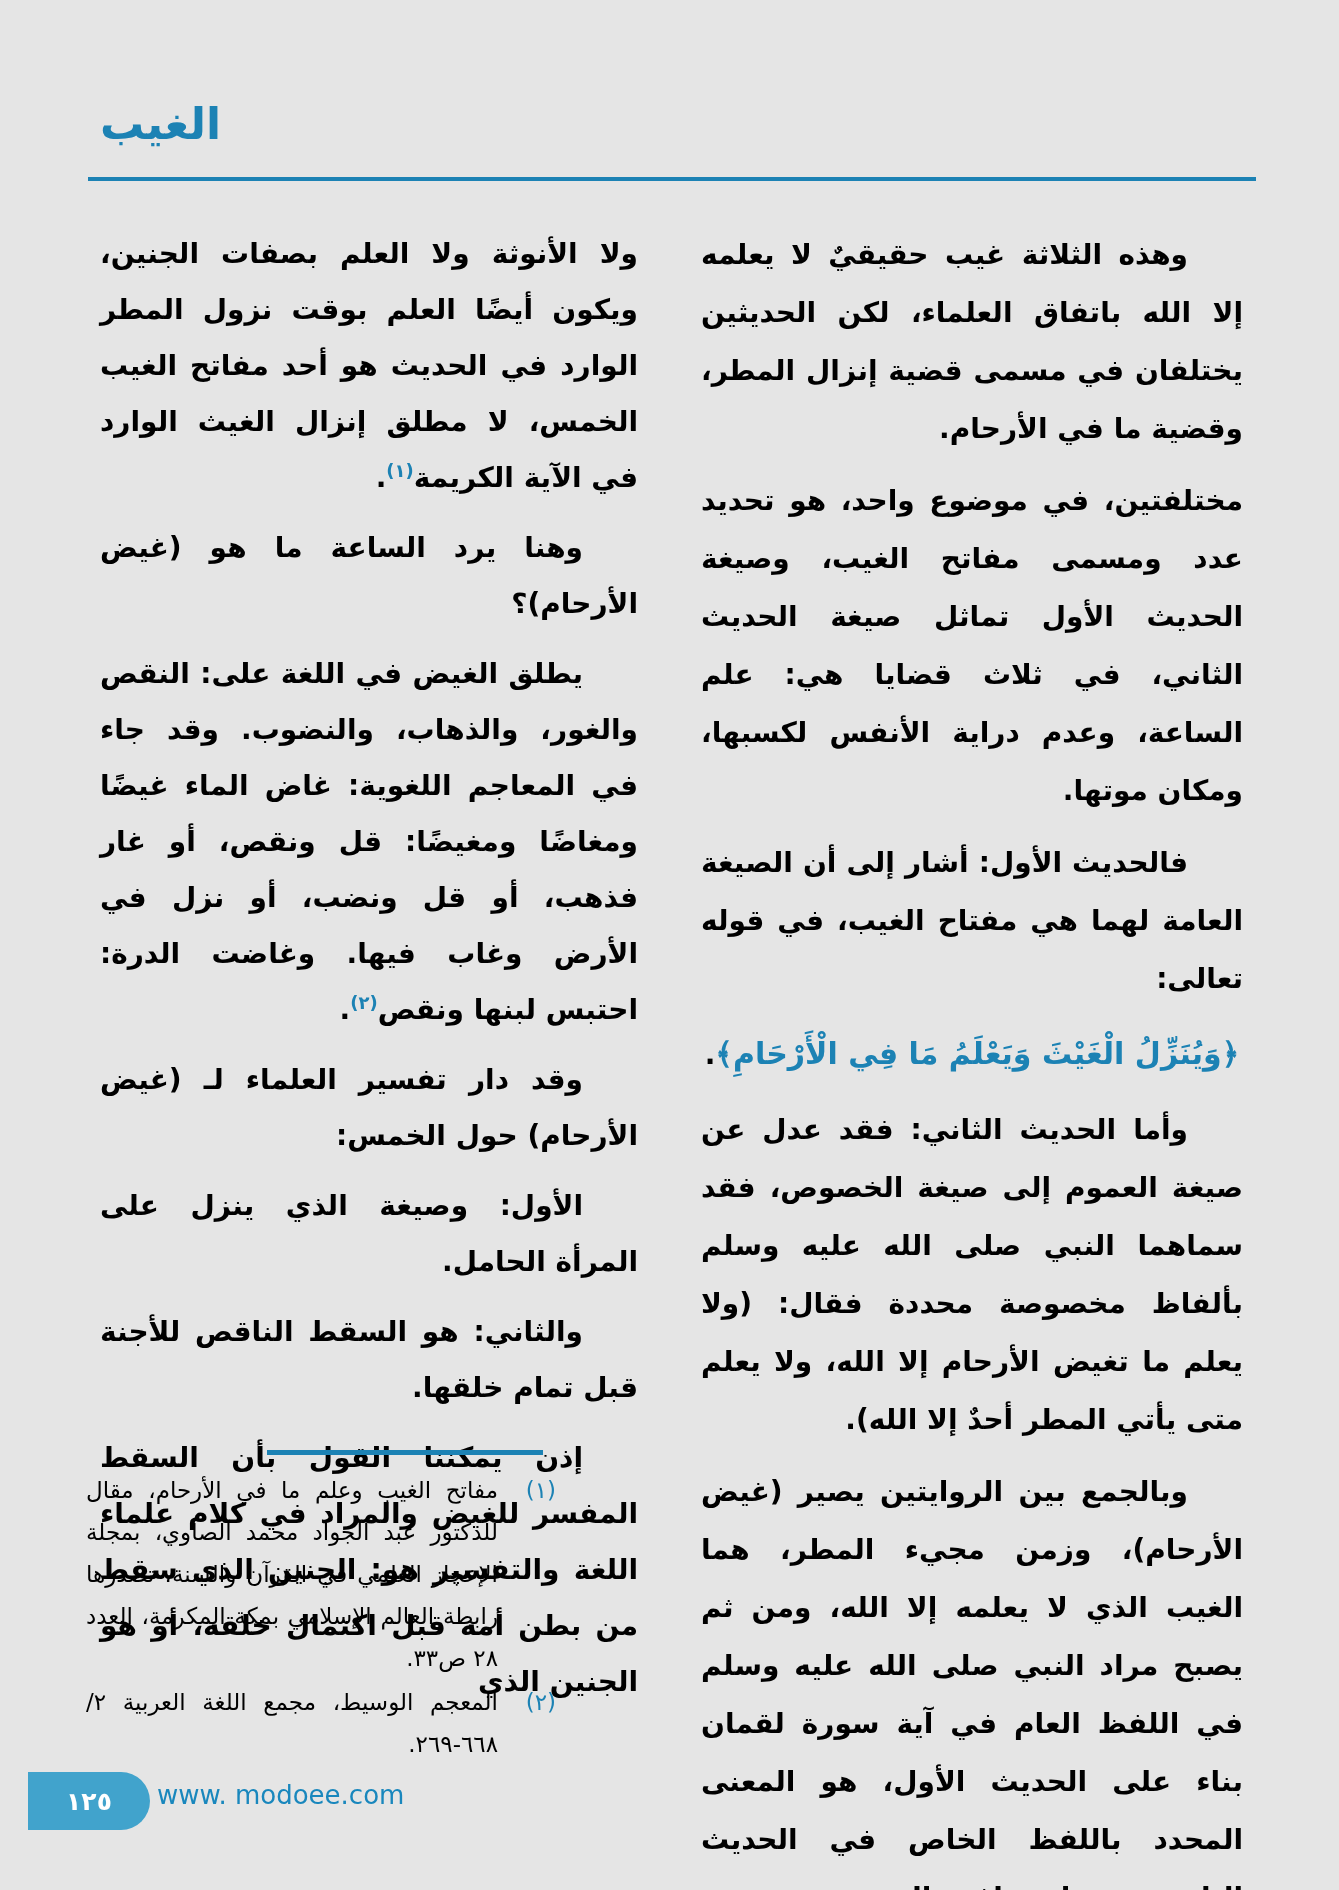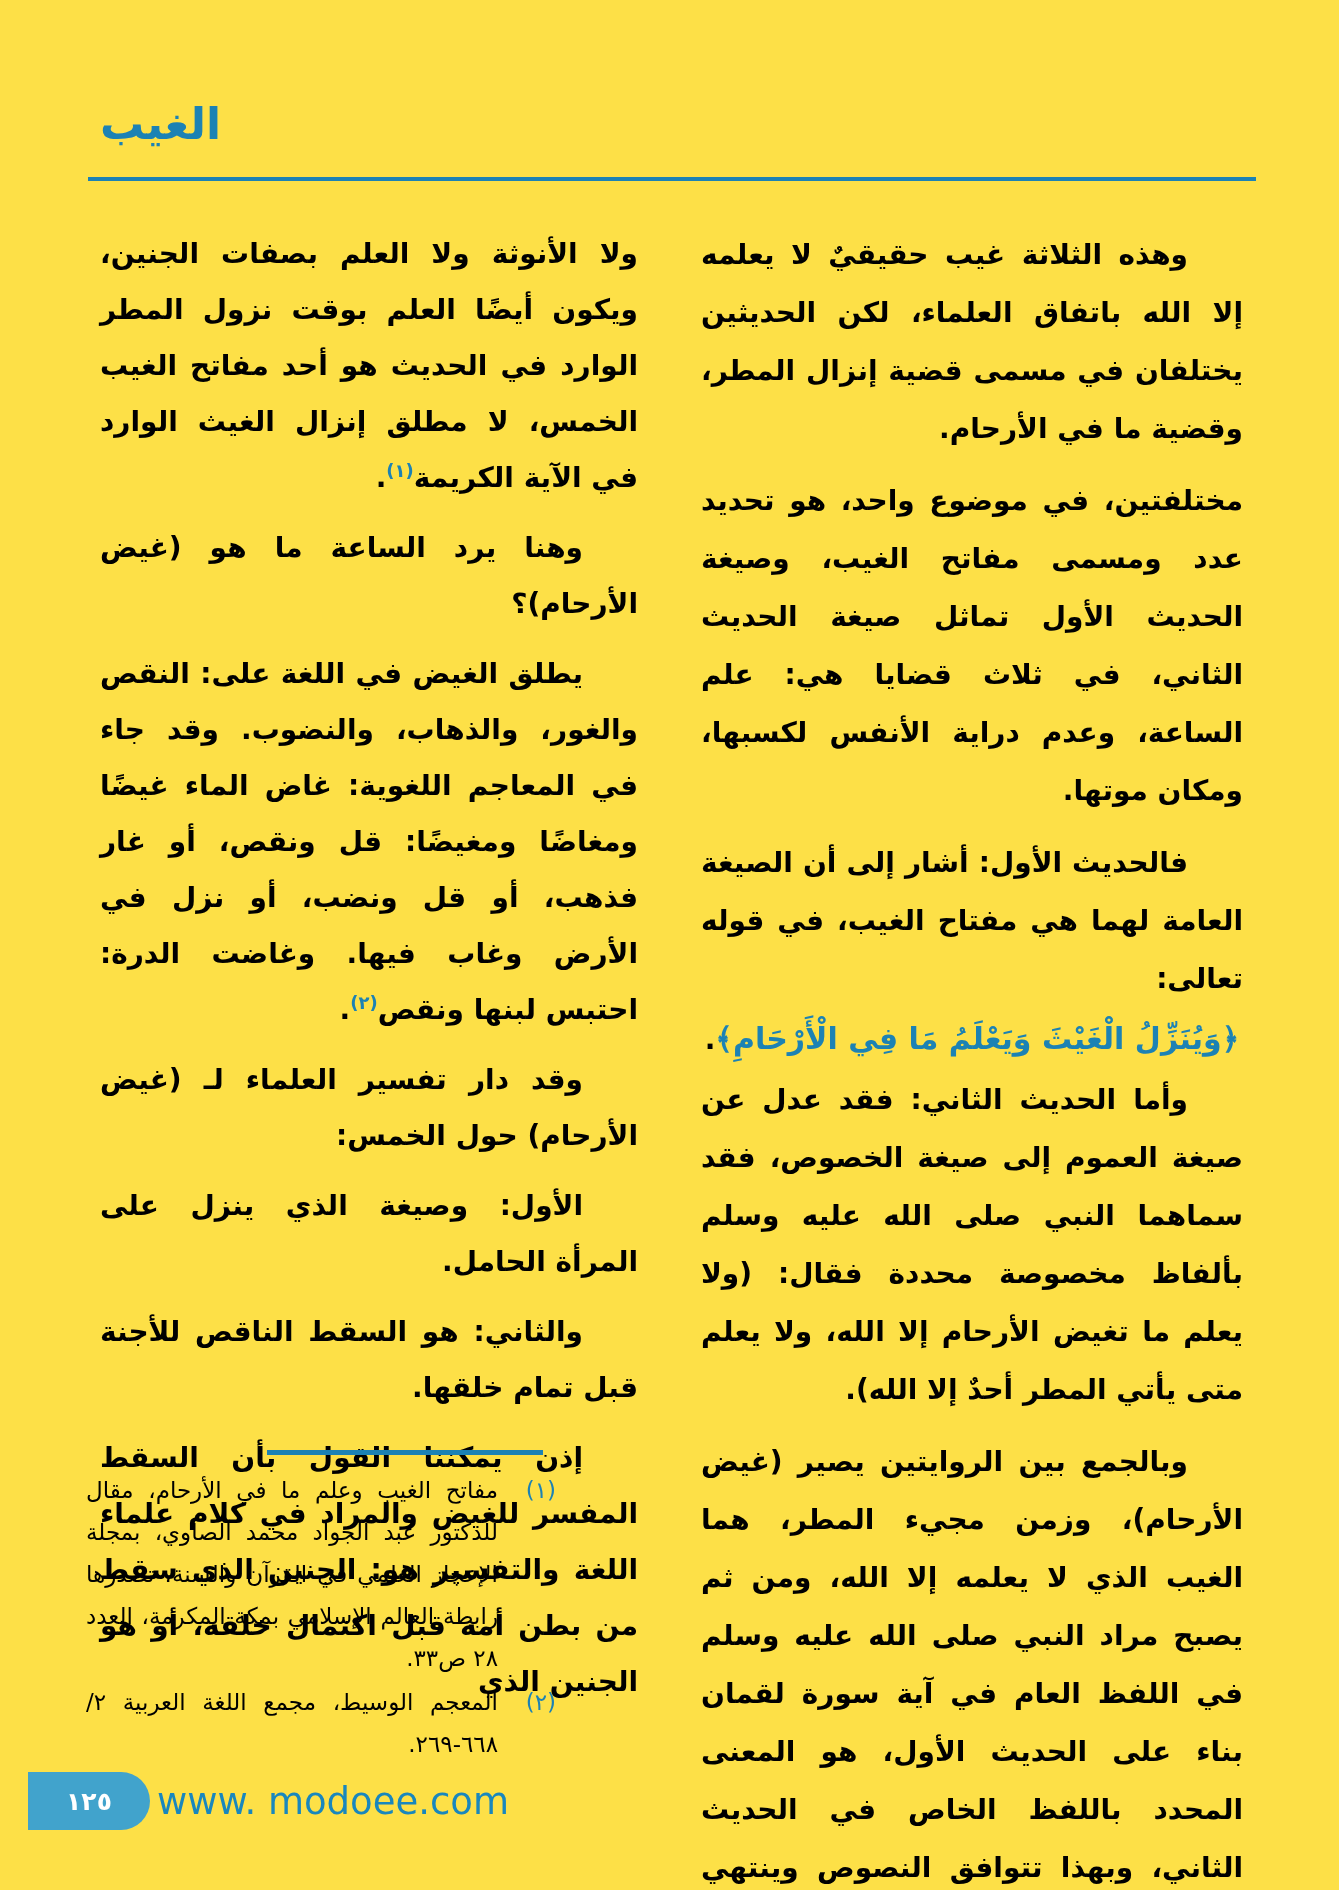--- a/index.html
+++ b/index.html
@@ -1,20 +1,20 @@
 <!DOCTYPE html>
 <html lang="ar"><head>
 <meta charset="utf-8">
 <style>
   html, body { margin: 0; padding: 0; background: #ffffff; }
   .page {
     position: relative;
     width: 1339px;
     height: 1890px;
-    background: #fde047;
+    background: #e5e5e5;
     overflow: hidden;
     font-family: "DejaVu Sans", sans-serif;
     direction: rtl;
   }
   
   .title {
     position: absolute;
     left: 100px;
     top: 98px;
     margin: 0;
@@ -47,21 +47,21 @@
   .para.indent { text-indent: 55px; }
   .fnref {
     color: #1c82b4;
     font-size: 18px;
     font-weight: 700;
     vertical-align: super;
     line-height: 0;
   }
   .verse-line {
     text-align: center;
-    line-height: 34px;
+    line-height: 64px;
     white-space: nowrap;
   }
   .verse {
     color: #1c82b4;
     font-size: 30px;
     font-weight: 700;
   }
   .verse-period { color: #000; font-size: 28px; }
   
   .footnotes {
@@ -114,21 +114,21 @@
     justify-content: center;
     direction: rtl;
     margin-left: 28px;
   }
   .site-url {
     position: absolute;
     left: 157px;
     top: 1780px;
     direction: ltr;
     color: #1987bd;
-    font-size: 37px;
+    font-size: 26px;
     font-weight: 400;
   }
 </style>
 </head>
 <body>
 
 <div class="page">
 
   <h1 class="title">الغيب</h1>
   <div class="header-rule"></div>

